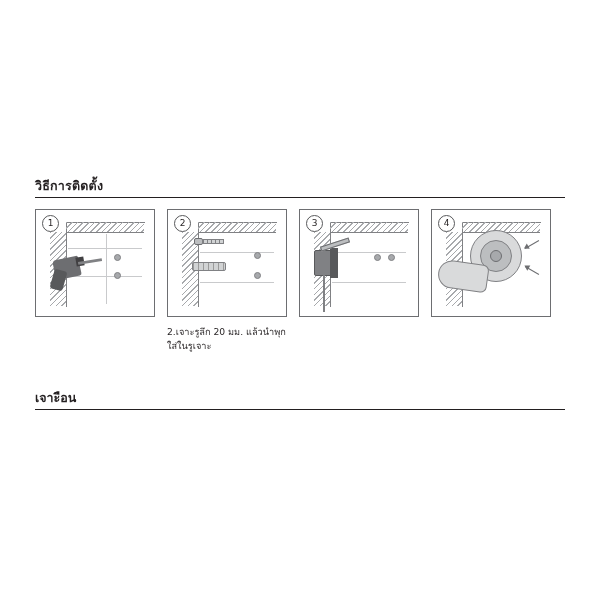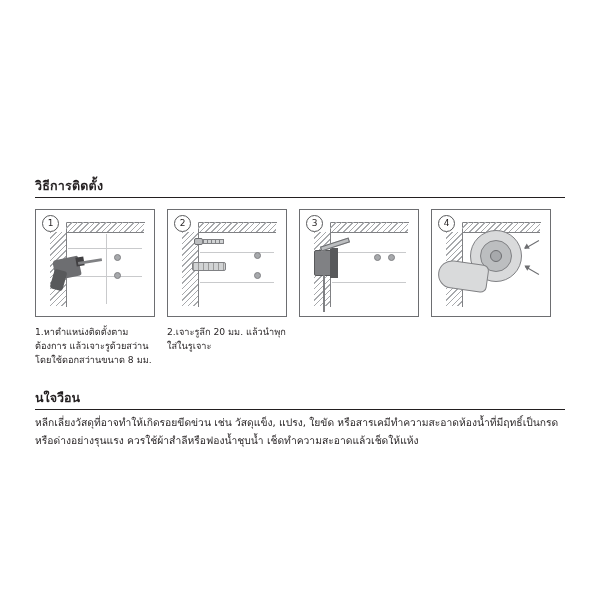--- a/index.html
+++ b/index.html
@@ -339,21 +339,20 @@
           <div class="tile-line" style="left:18px;top:54px;width:74px;height:1px;"></div>
           <div class="tile-line" style="left:56px;top:12px;width:1px;height:70px;"></div>
         </div>
         <div class="drill-body"></div>
         <div class="drill-handle"></div>
         <div class="drill-chuck"></div>
         <div class="drill-bit"></div>
         <div class="wall-hole" style="left:78px;top:44px;"></div>
         <div class="wall-hole" style="left:78px;top:62px;"></div>
       </div>
-      <div class="caption">1.หาตำแหน่งติดตั้งตามต้องการ แล้วเจาะรูด้วยสว่าน โดยใช้ดอกสว่านขนาด 8 มม.</div>
     </div>
 
     <div class="step">
       <div class="panel">
         <div class="badge">2</div>
         <div class="p1-corner">
           <div class="p1-wall"></div>
           <div class="p1-hatch"></div>
           <div class="p1-hatch-top"></div>
           <div class="tile-line" style="left:18px;top:30px;width:74px;height:1px;"></div>
@@ -401,17 +400,16 @@
         <div class="cover-inner"></div>
         <div class="cover-hub"></div>
         <div class="tube"></div>
         <div class="arrow" style="left:92px;top:34px;transform:rotate(150deg);"></div>
         <div class="arrow" style="left:92px;top:60px;transform:rotate(210deg);"></div>
       </div>
     </div>
 
   </div>
 
-  <div class="warn-title">นใจวือน</div>
+  <div class="warn-title">เจาะือน</div>
   <div class="warn-rule"></div>
-  <div class="warn-body">หลีกเลี่ยงวัสดุที่อาจทำให้เกิดรอยขีดข่วน เช่น วัสดุแข็ง, แปรง, ใยขัด หรือสารเคมีทำความสะอาดห้องน้ำที่มีฤทธิ์เป็นกรดหรือด่างอย่างรุนแรง ควรใช้ผ้าสำลีหรือฟองน้ำชุบน้ำ เช็ดทำความสะอาดแล้วเช็ดให้แห้ง</div>
 
 </div>
 
 </body></html>

